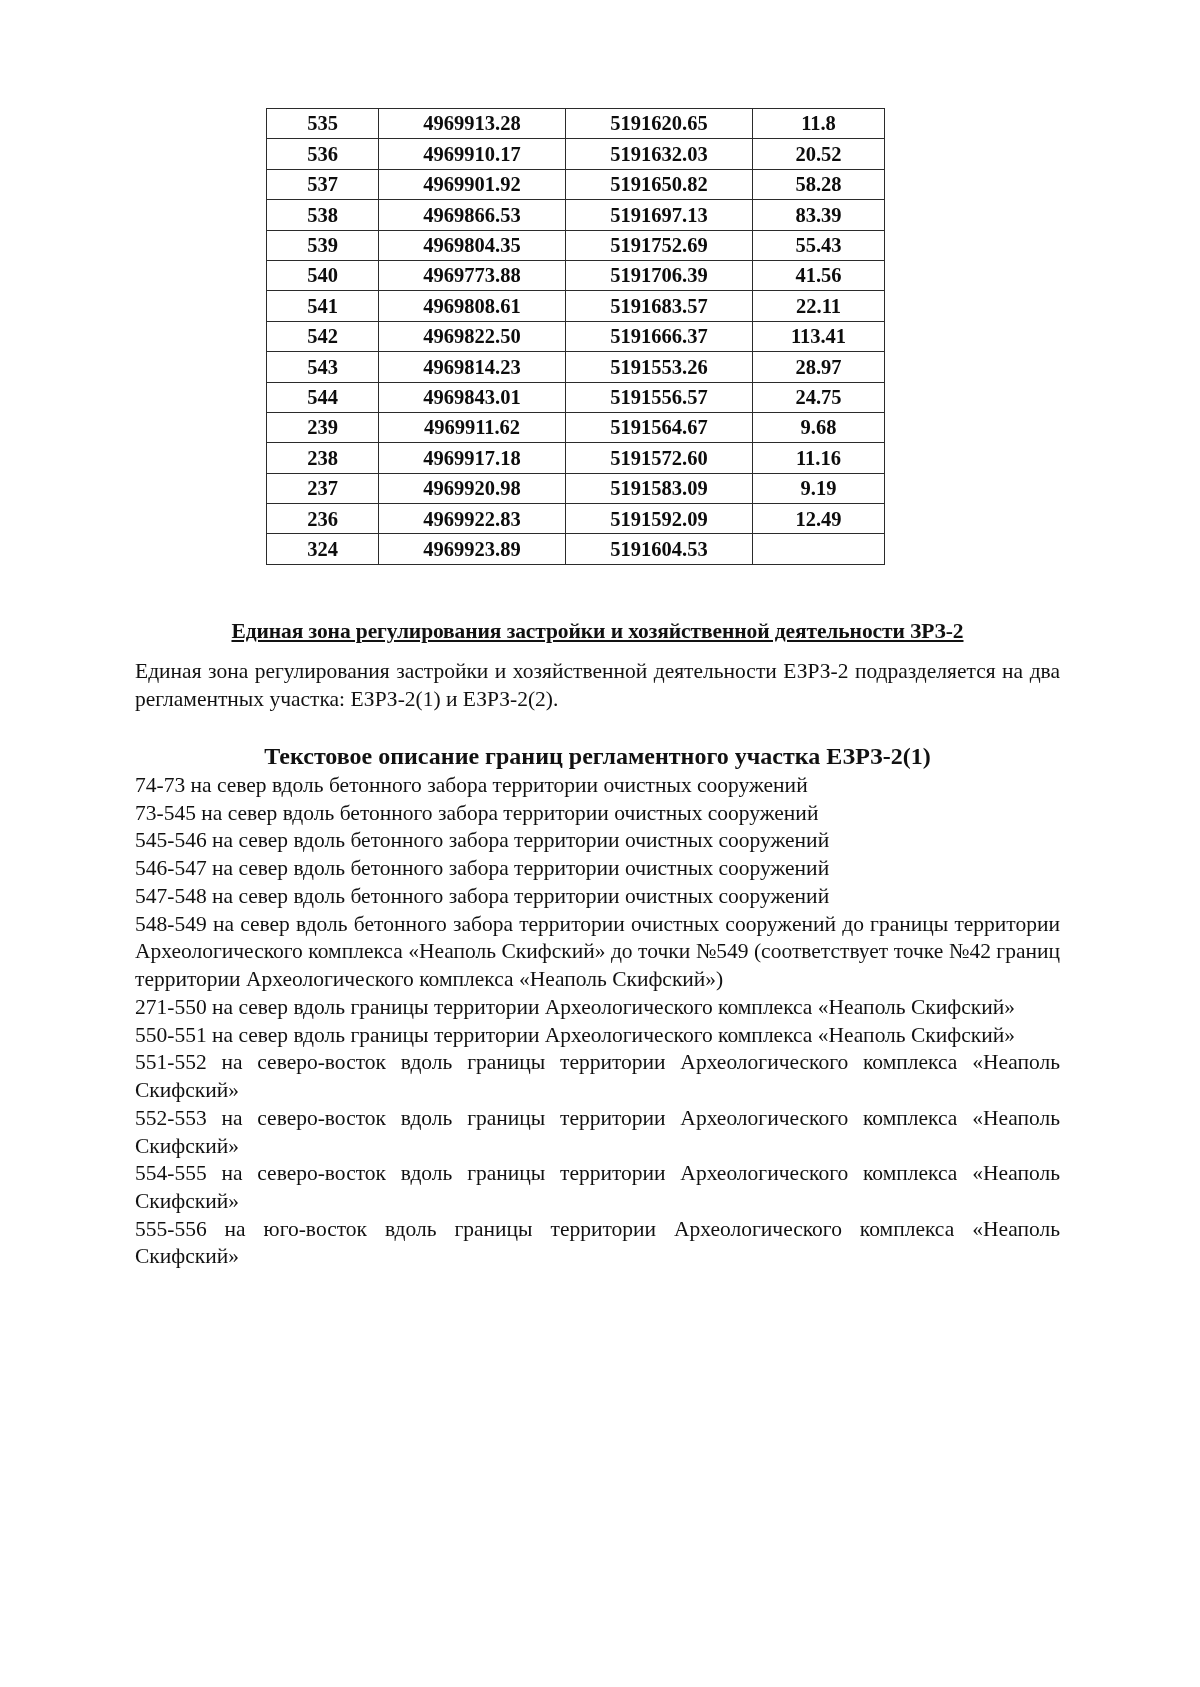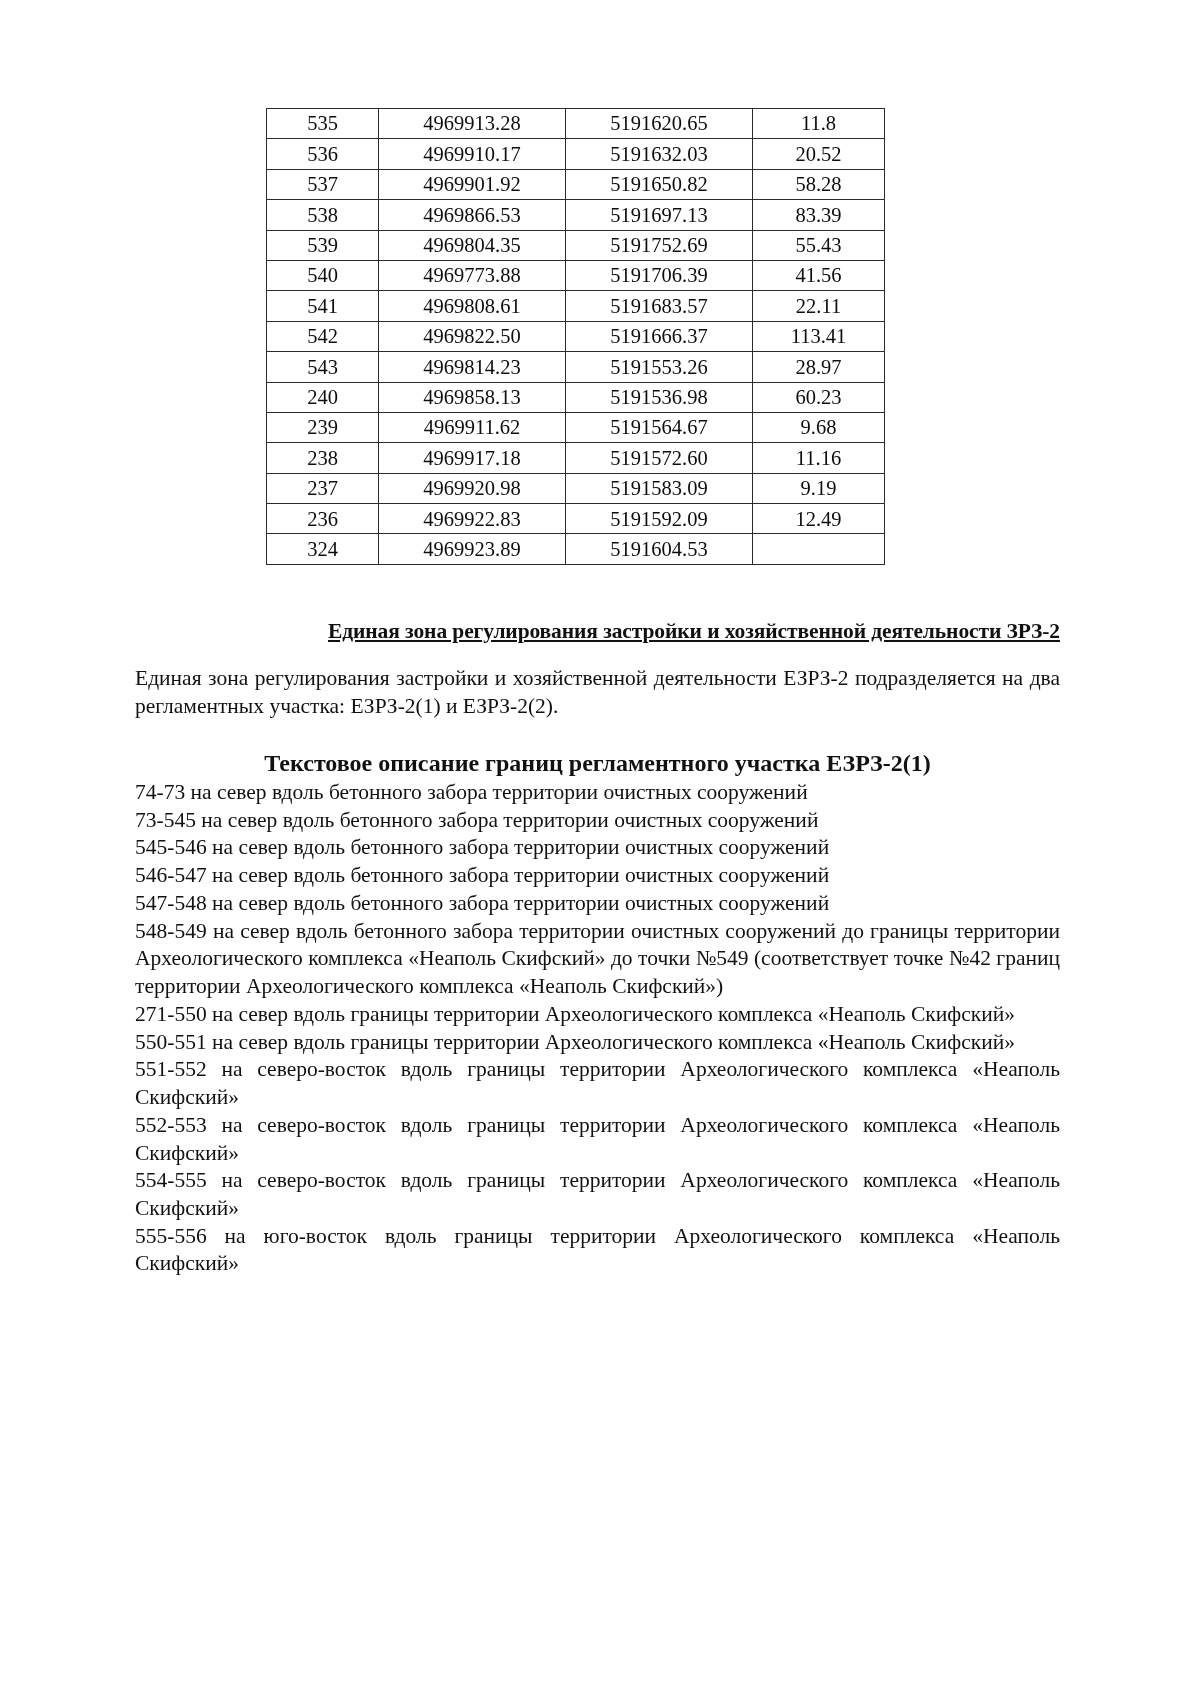--- a/index.html
+++ b/index.html
@@ -17,20 +17,21 @@
     color: #111111;
     overflow: hidden;
   }
 
   
   .table-wrap {
     position: absolute;
     left: 266px;
     top: 108px;
     width: 618px;
+    font-weight: bold;
   }
   table.coord-table {
     border-collapse: collapse;
     width: 100%;
     table-layout: fixed;
   }
   table.coord-table td {
     border: 1px solid #2b2b2b;
     height: 29.4px;
     text-align: center;
@@ -46,26 +47,26 @@
   col.c-d     { width: 132px; }
 
   
   .body {
     position: absolute;
     left: 135px;
     top: 618px;
     width: 925px;
   }
   .h-underline {
-    text-align: right;
+    text-align: center;
     font-weight: bold;
     font-size: 21.5px;
     letter-spacing: -0.1px;
     text-decoration: underline;
-    margin: 0 0 21px 0;
+    margin: 0 0 14px 0;
     line-height: 1.22;
   }
   .h-plain {
     text-align: center;
     font-weight: bold;
     font-size: 24px;
     margin: 0 0 1px 0;
     line-height: 1.22;
   }
   p.para {
@@ -142,24 +143,24 @@
             <td>5191666.37</td>
             <td>113.41</td>
           </tr>
           <tr>
             <td>543</td>
             <td>4969814.23</td>
             <td>5191553.26</td>
             <td>28.97</td>
           </tr>
           <tr>
-            <td>240</td>
-            <td>4969858.13</td>
-            <td>5191536.98</td>
-            <td>60.23</td>
+            <td>544</td>
+            <td>4969843.01</td>
+            <td>5191556.57</td>
+            <td>24.75</td>
           </tr>
           <tr>
             <td>239</td>
             <td>4969911.62</td>
             <td>5191564.67</td>
             <td>9.68</td>
           </tr>
           <tr>
             <td>238</td>
             <td>4969917.18</td>

